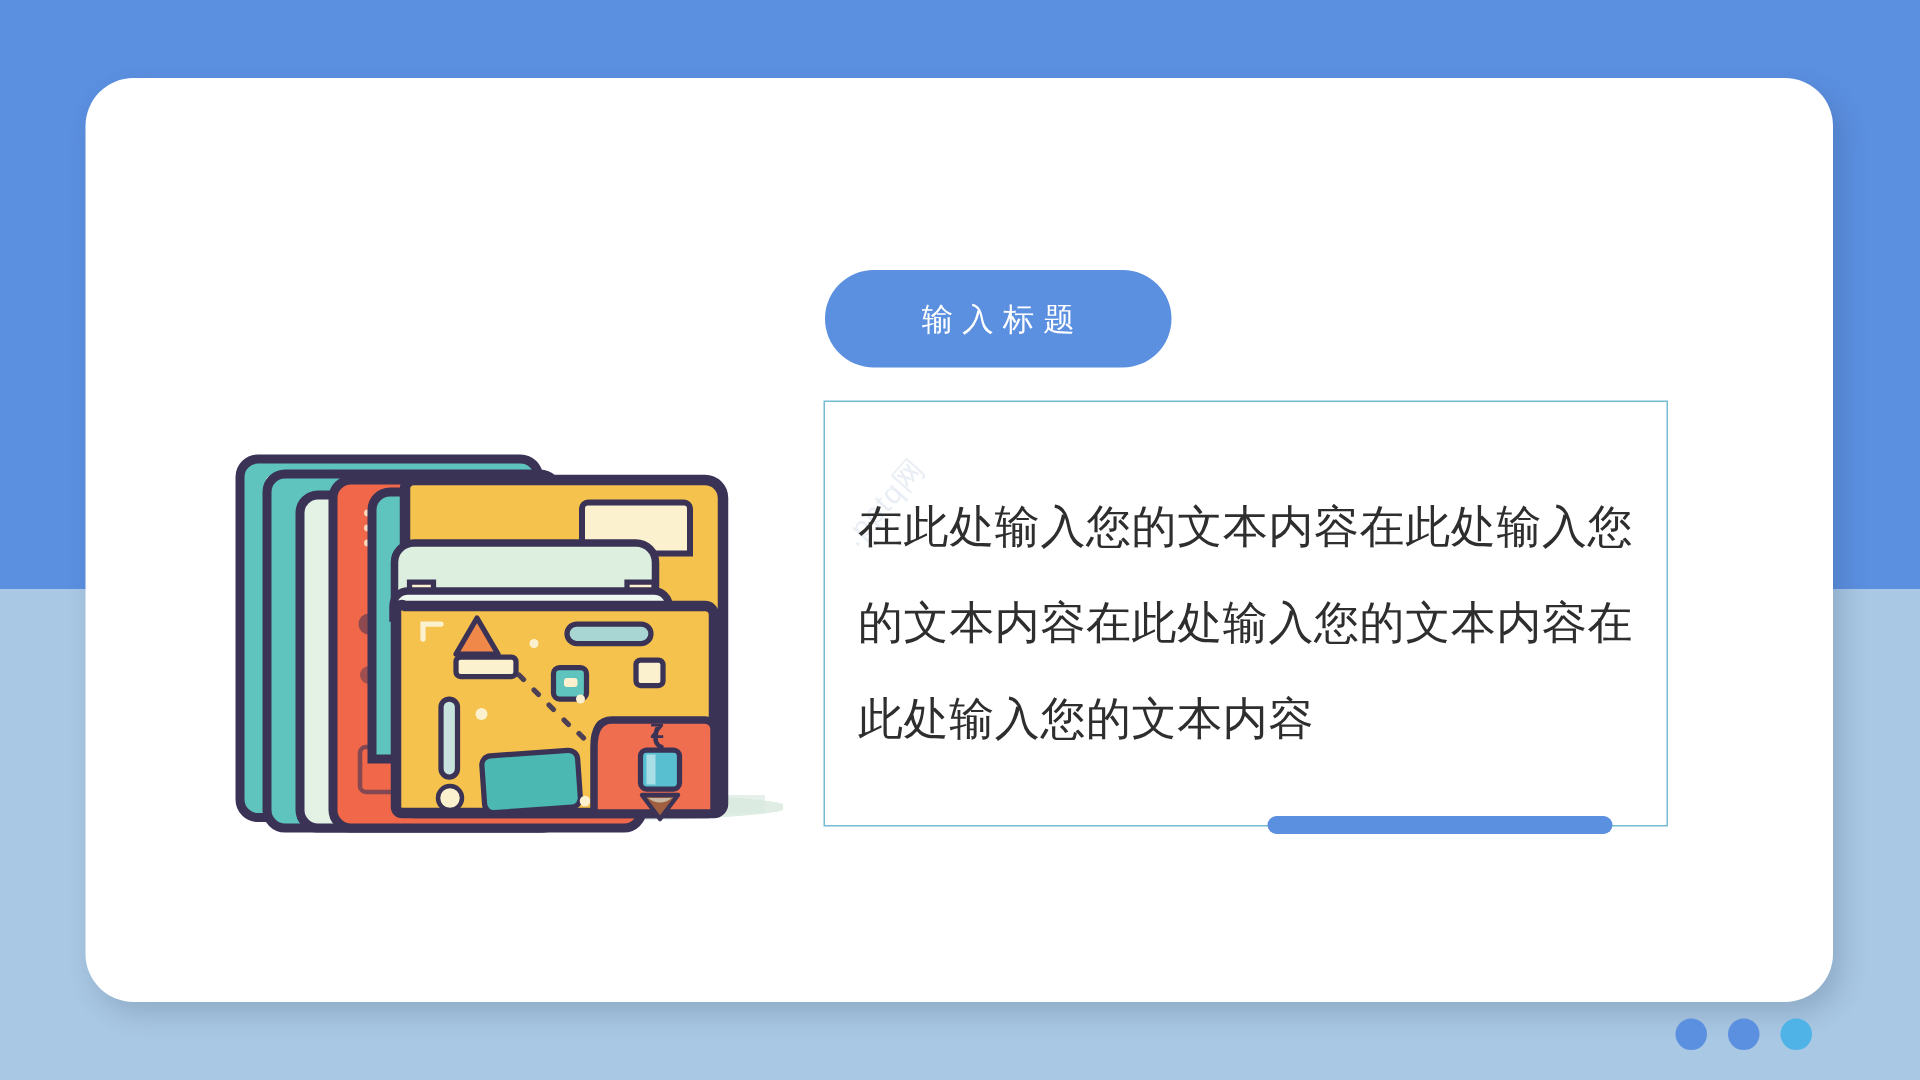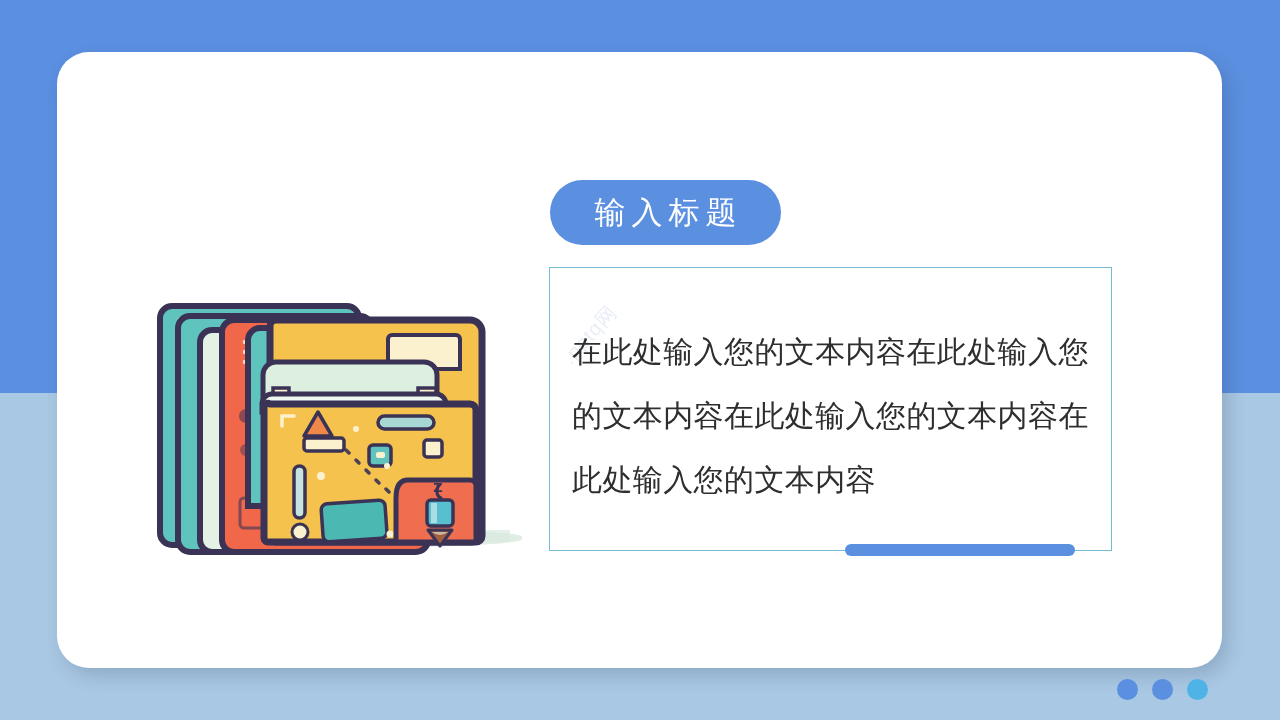--- a/index.html
+++ b/index.html
@@ -45,21 +45,21 @@
     left: 550px; top: 180px;
     width: 231px; height: 65px;
     background: #5B8FE0;
     border-radius: 34px;
     display: flex;
     align-items: center;
     justify-content: center;
   }
   .title-pill-text {
     color: #ffffff;
-    font-size: 31px;
+    font-size: 21px;
     letter-spacing: 6px;
     text-indent: 6px;
     font-family: "Liberation Serif", "DejaVu Serif", serif;
     white-space: nowrap;
     text-align: center;
   }
 
   
   .text-box {
     position: absolute;

